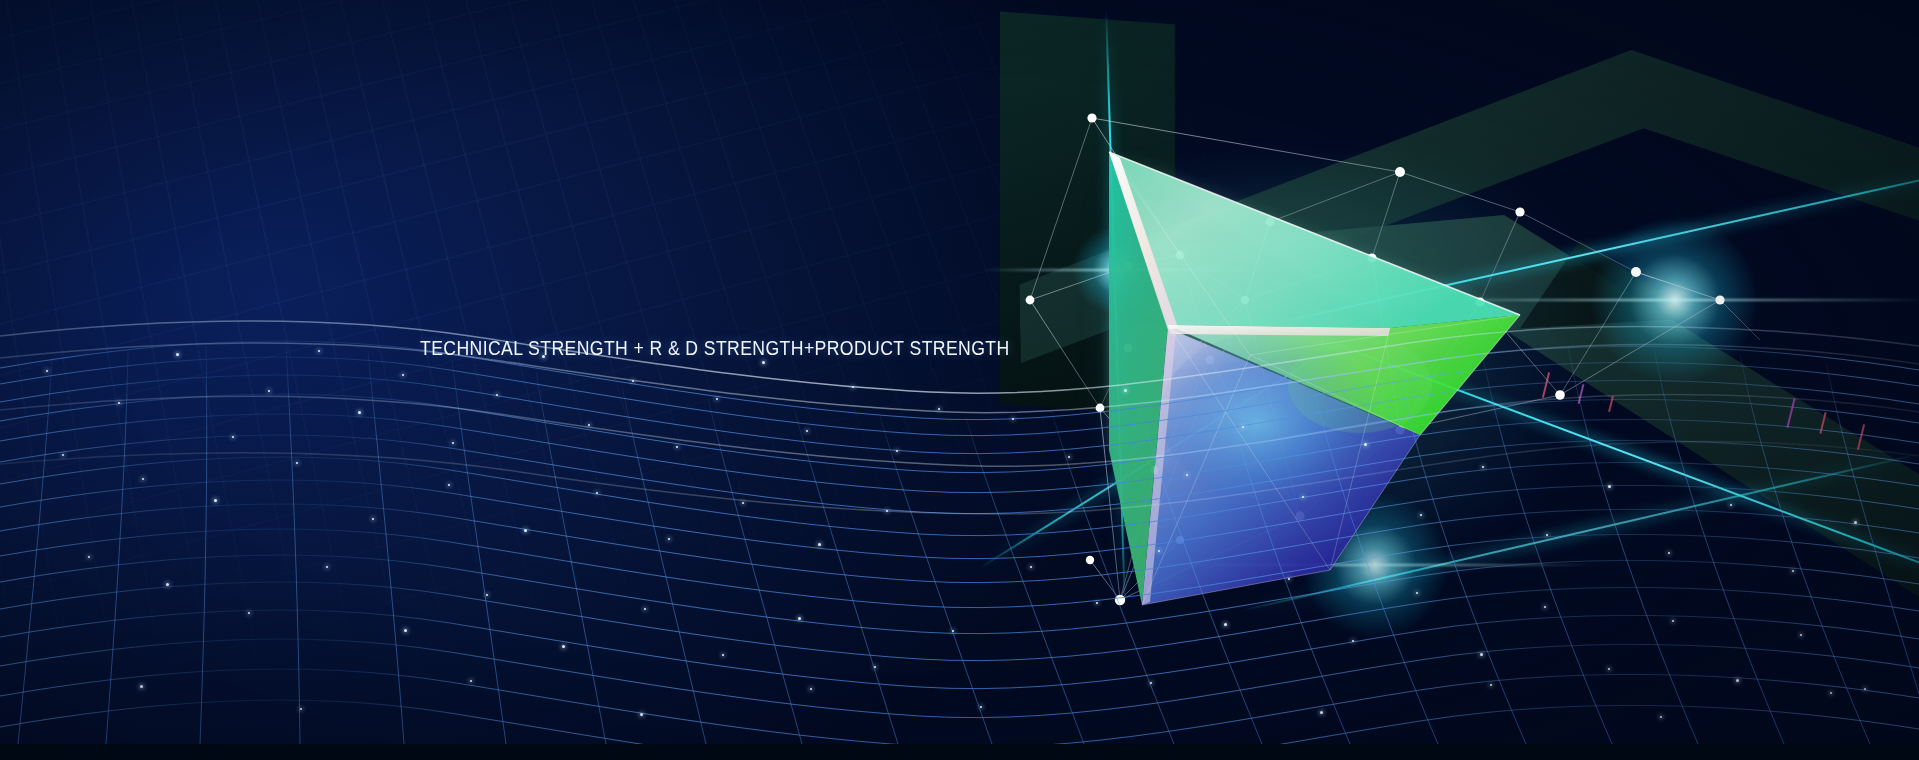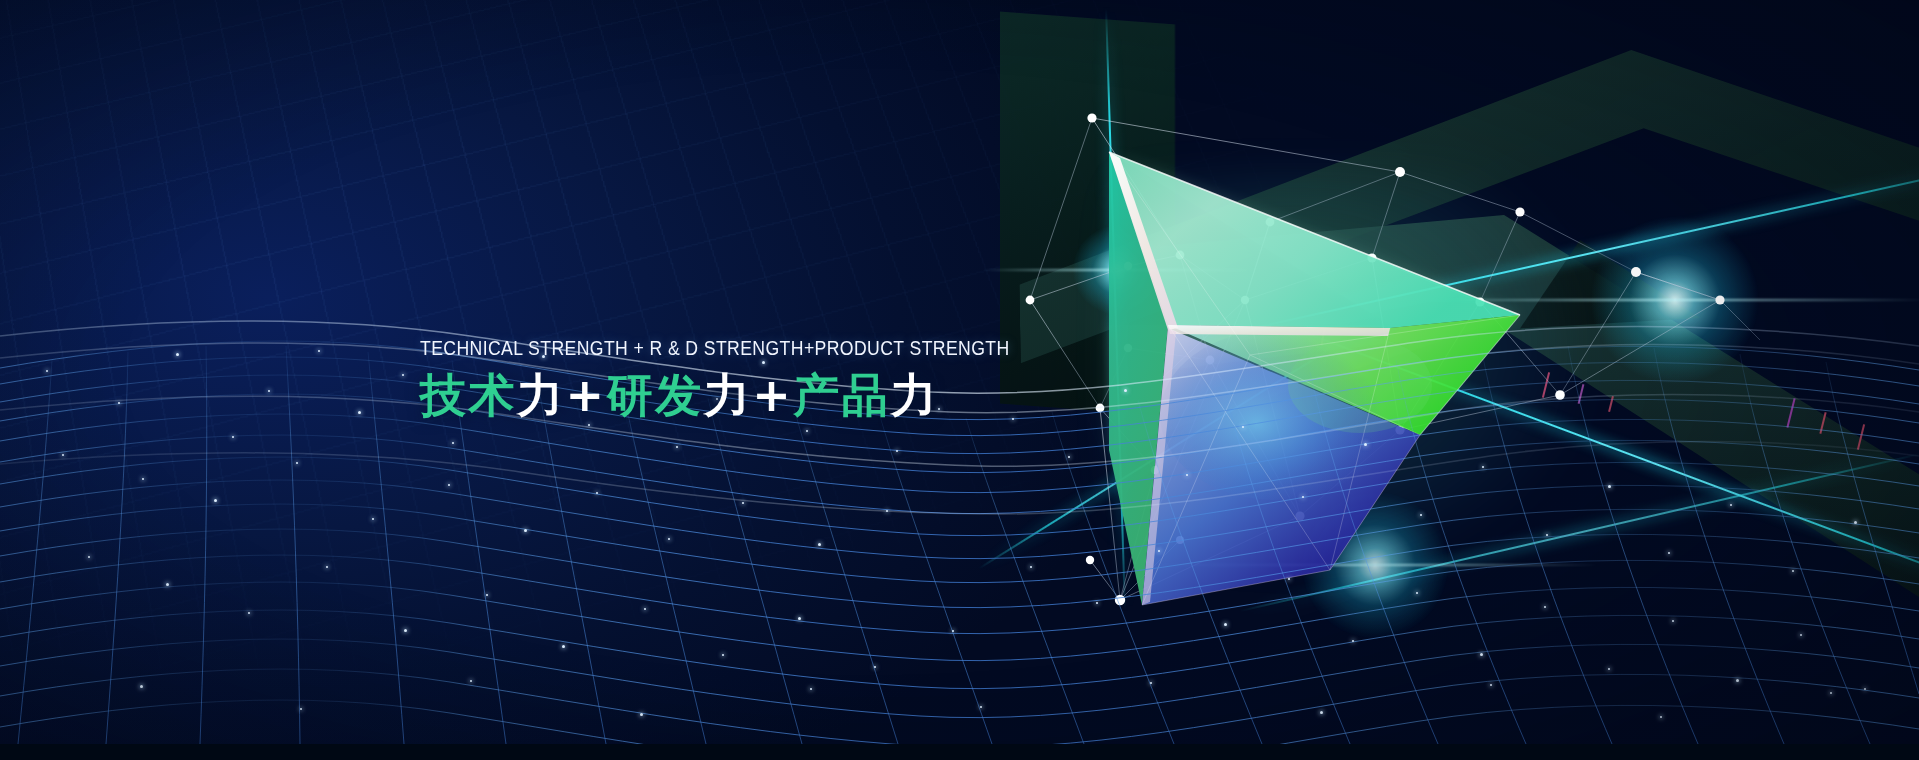--- a/index.html
+++ b/index.html
@@ -481,19 +481,16 @@
     <span style="left:980px; bottom:36px;  width:2px; height:2px;"></span>
     <span style="left:1150px;bottom:60px;  width:2px; height:2px;"></span>
     <span style="left:1320px;bottom:30px;  width:3px; height:3px;"></span>
     <span style="left:1490px;bottom:58px;  width:2px; height:2px;"></span>
     <span style="left:1660px;bottom:26px;  width:2px; height:2px;"></span>
     <span style="left:1830px;bottom:50px;  width:2px; height:2px;"></span>
   </div>
 
   <div class="copy">
     <div class="eyebrow">TECHNICAL STRENGTH + R &amp; D STRENGTH+PRODUCT STRENGTH</div>
-    <div class="headline">
-      <span class="g">技术</span><span class="w">力</span><span class="w">+</span><span class="g">研发</span><span class="w">力</span><span class="w">+</span><span class="g">产品</span><span class="w">力</span>
-    </div>
   </div>
 
   <div class="vignette"></div>
 </div>
 
 </body></html>

